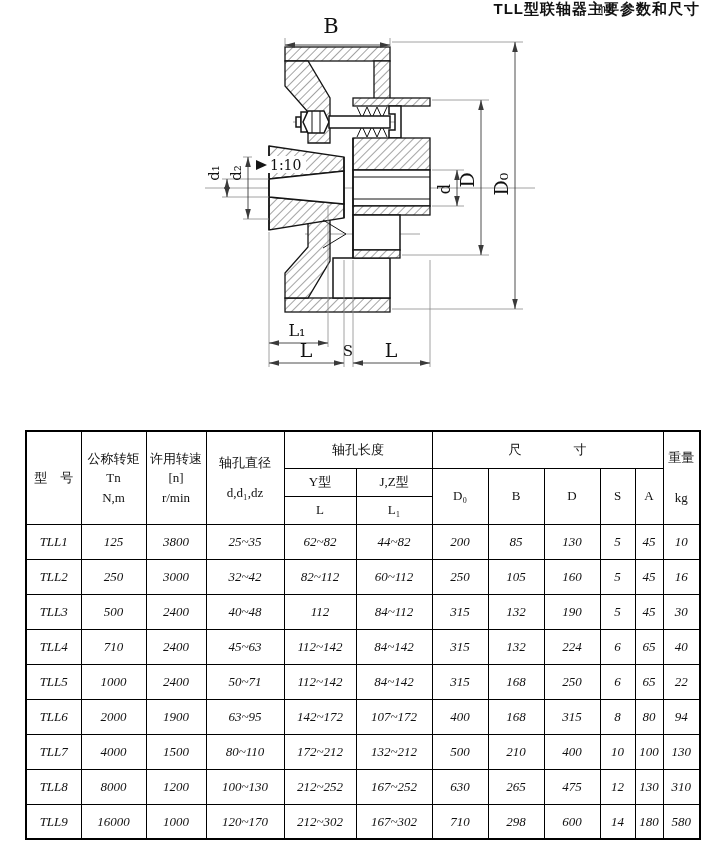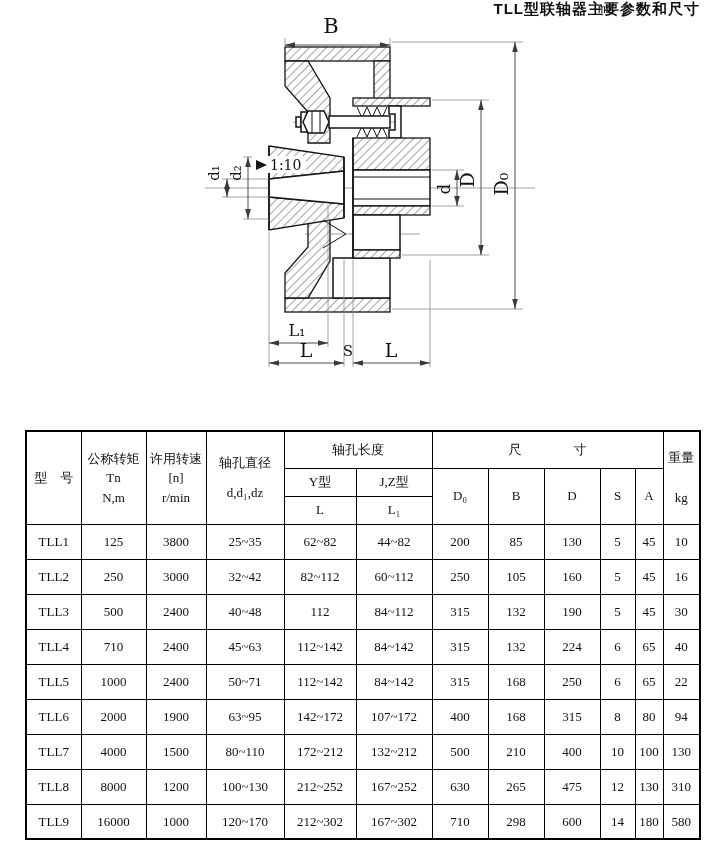--- a/index.html
+++ b/index.html
@@ -18,21 +18,21 @@
   ;left:25px;width:675px;height:22px;}
   #table-title{display:block;text-align:right;font-family:"Liberation Sans",sans-serif;font-weight:bold;font-size:15px;letter-spacing:1px;}
   #unit-label{position:absolute;top:2px;left:573px;font-family:Liberation Mono, monospace;font-size:13px;}
   
   #param-table{position:absolute;top:430px;left:25px;border-collapse:collapse;table-layout:fixed;width:675px;font-family:"Liberation Serif",serif;font-size:13px;}
   #param-table th,#param-table td{border:1px solid #000;text-align:center;vertical-align:middle;font-weight:normal;padding:0 1px;line-height:1.5;}
   #param-table{border:2px solid #000;}
   #param-table .h1{height:37px;}
   #param-table .h2{height:28px;}
   #param-table .h3{height:28px;}
-  #param-table tbody tr{height:35px;}
+  #param-table tbody tr{height:35px;font-style:italic;}
 </style>
 </head>
 <body>
 
 <div id="page">
 
   <div id="drawing-wrap">
     <svg width="725" height="385" viewBox="0 0 725 385" xmlns="http://www.w3.org/2000/svg">
       <defs>
         <pattern id="hatch" width="6" height="6" patternUnits="userSpaceOnUse" patternTransform="rotate(45)">

